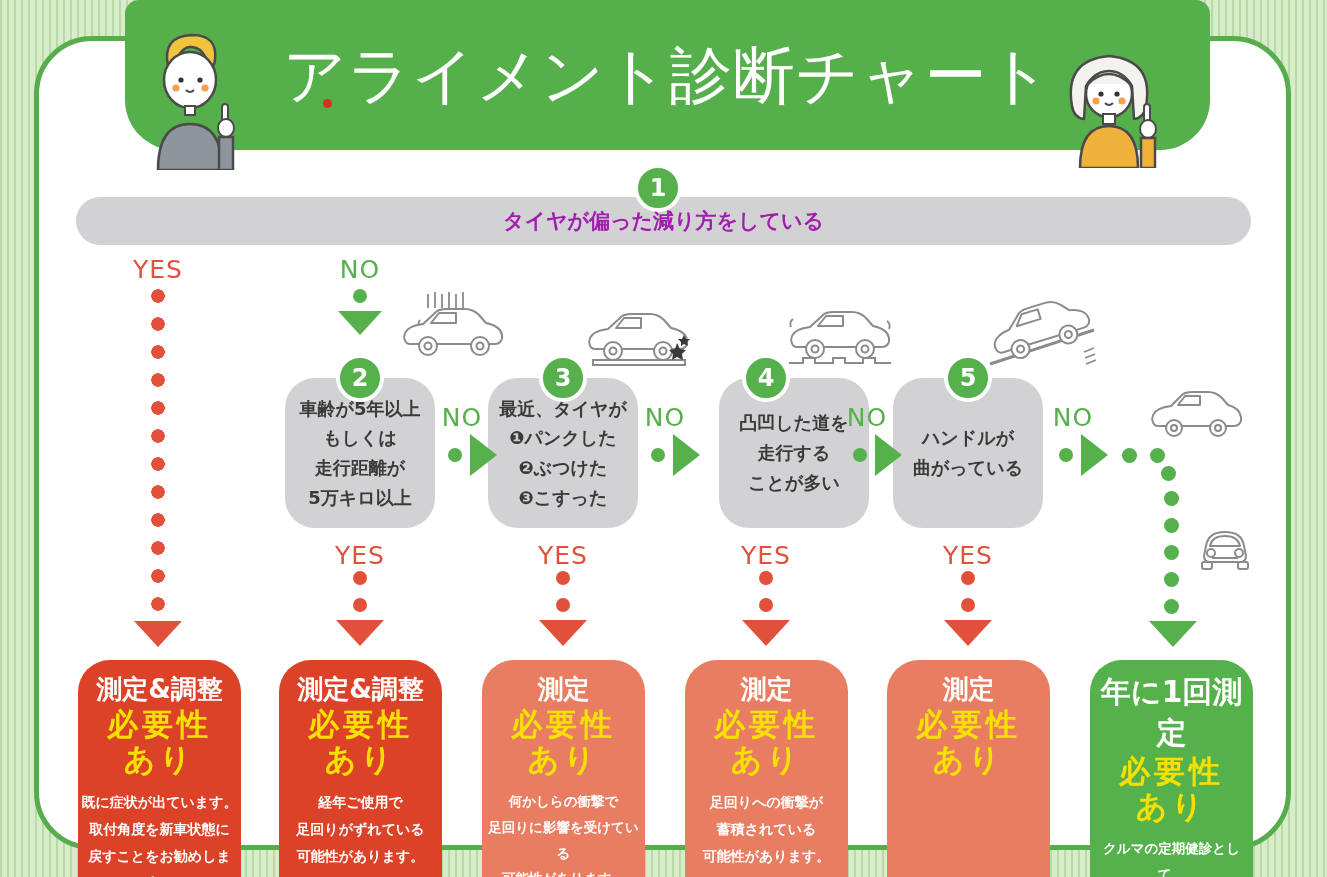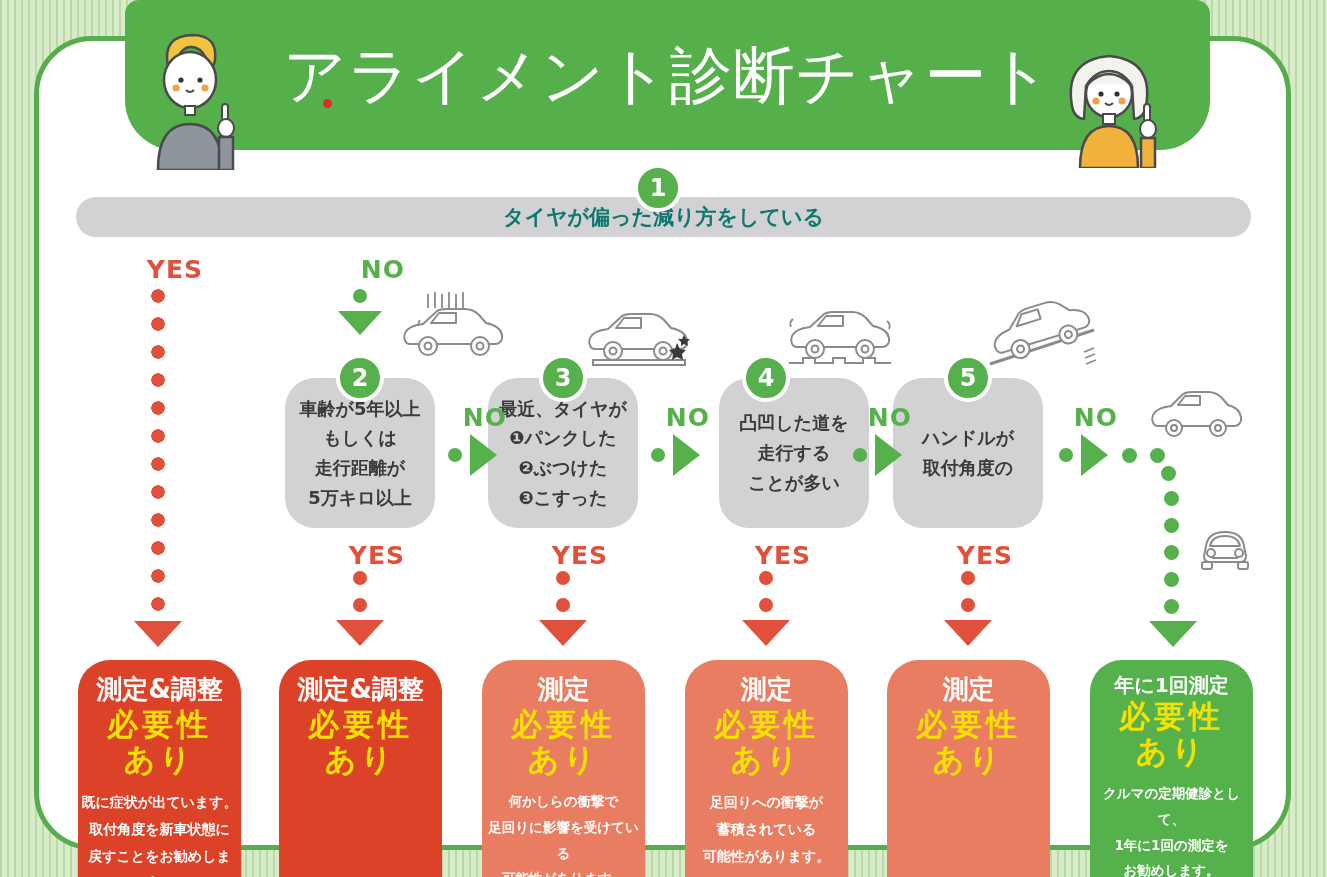--- a/index.html
+++ b/index.html
@@ -25,33 +25,33 @@
   .title-accent{position:absolute;left:323px;top:99px;width:9px;height:9px;border-radius:50%;background:#d93025}
   
   .dot{position:absolute;border-radius:50%}
   .dot.red{background:#e0503a}
   .dot.green{background:#56b04c}
   .d14{width:14px;height:14px}
   .d15{width:15px;height:15px}
   .tri-down{position:absolute;width:0;height:0;border-left:24px solid transparent;border-right:24px solid transparent;border-top:26px solid #e0503a}
   .tri-down.green{border-top-color:#56b04c;border-left-width:22px;border-right-width:22px;border-top-width:24px}
   .tri-right{position:absolute;width:0;height:0;border-top:21px solid transparent;border-bottom:21px solid transparent;border-left:27px solid #56b04c}
-  .yn{position:absolute;width:90px;text-align:right;font-weight:bold;font-size:25px;letter-spacing:1px}
+  .yn{position:absolute;width:90px;text-align:center;font-weight:normal;font-size:25px;letter-spacing:1px}
   .yn.yes{color:#e0503a}
   .yn.no{color:#56b04c}
   .dotcol{
     position:absolute;left:151px;top:289px;width:14px;height:336px;
     background-image:radial-gradient(circle at 7px 7px,#e0503a 6.5px,rgba(0,0,0,0) 7px);
     background-size:14px 28px;background-repeat:repeat-y;
   }
   
   .q1pill{
-    position:absolute;left:76px;top:197px;width:1175px;height:40px;border-radius:24px;
+    position:absolute;left:76px;top:197px;width:1175px;height:48px;border-radius:24px;
     background:#d2d2d4;display:flex;align-items:center;justify-content:center;
-    font-size:21px;font-weight:bold;color:#0f766e;
+    font-size:21px;font-weight:bold;color:#a21caf;
   }
   .badge{
     position:absolute;width:40px;height:40px;background:#56b04c;border:4px solid #fff;border-radius:50%;
     color:#fff;font-weight:bold;font-size:24px;display:flex;align-items:center;justify-content:center;z-index:3;
   }
   .qbox{
     position:absolute;top:378px;width:150px;height:150px;background:#d2d2d4;border-radius:30px;
     display:flex;align-items:center;justify-content:center;text-align:center;
     font-size:18px;font-weight:bold;line-height:1.65;color:#3a3a3a;white-space:pre-line;
   }
@@ -190,21 +190,21 @@
 <div class="qbox" style="left:488px">最近、タイヤが
 ❶パンクした
 ❷ぶつけた
 ❸こすった</div>
 <div class="badge" style="left:742px;top:354px">4</div>
 <div class="qbox" style="left:719px">凸凹した道を
 走行する
 ことが多い</div>
 <div class="badge" style="left:944px;top:354px">5</div>
 <div class="qbox" style="left:893px">ハンドルが
-取付角度の</div>
+曲がっている</div>
 
 <div class="yn no" style="left:417px;top:403px">NO</div>
 <div class="dot green d14" style="left:448px;top:448px"></div>
 <div class="tri-right" style="left:470px;top:434px"></div>
 
 <div class="yn no" style="left:620px;top:403px">NO</div>
 <div class="dot green d14" style="left:651px;top:448px"></div>
 <div class="tri-right" style="left:673px;top:434px"></div>
 
 <div class="yn no" style="left:822px;top:403px">NO</div>
@@ -274,20 +274,23 @@
   <div class="need">必要性</div>
   <div class="need">あり</div>
   <div class="desc">既に症状が出ています。
 取付角度を新車状態に
 戻すことをお勧めします。</div>
 </div>
 <div class="rbox red" style="left:279px">
   <div class="h">測定&amp;調整</div>
   <div class="need">必要性</div>
   <div class="need">あり</div>
+  <div class="desc">経年ご使用で
+足回りがずれている
+可能性があります。</div>
 </div>
 <div class="rbox salmon" style="left:482px">
   <div class="h">測定</div>
   <div class="need">必要性</div>
   <div class="need">あり</div>
   <div class="desc" style="font-size:13.5px">何かしらの衝撃で
 足回りに影響を受けている
 可能性があります。</div>
 </div>
 <div class="rbox salmon" style="left:685px">
@@ -297,19 +300,19 @@
   <div class="desc">足回りへの衝撃が
 蓄積されている
 可能性があります。</div>
 </div>
 <div class="rbox salmon" style="left:887px">
   <div class="h">測定</div>
   <div class="need">必要性</div>
   <div class="need">あり</div>
 </div>
 <div class="rbox green" style="left:1090px">
-  <div class="h" style="font-size:20px">年に1回測定</div>
+  <div class="h" style="font-size:30px">年に1回測定</div>
   <div class="need">必要性</div>
   <div class="need">あり</div>
   <div class="desc" style="font-size:13.5px">クルマの定期健診として、
 1年に1回の測定を
 お勧めします。</div>
 </div>
 
 </body></html>

